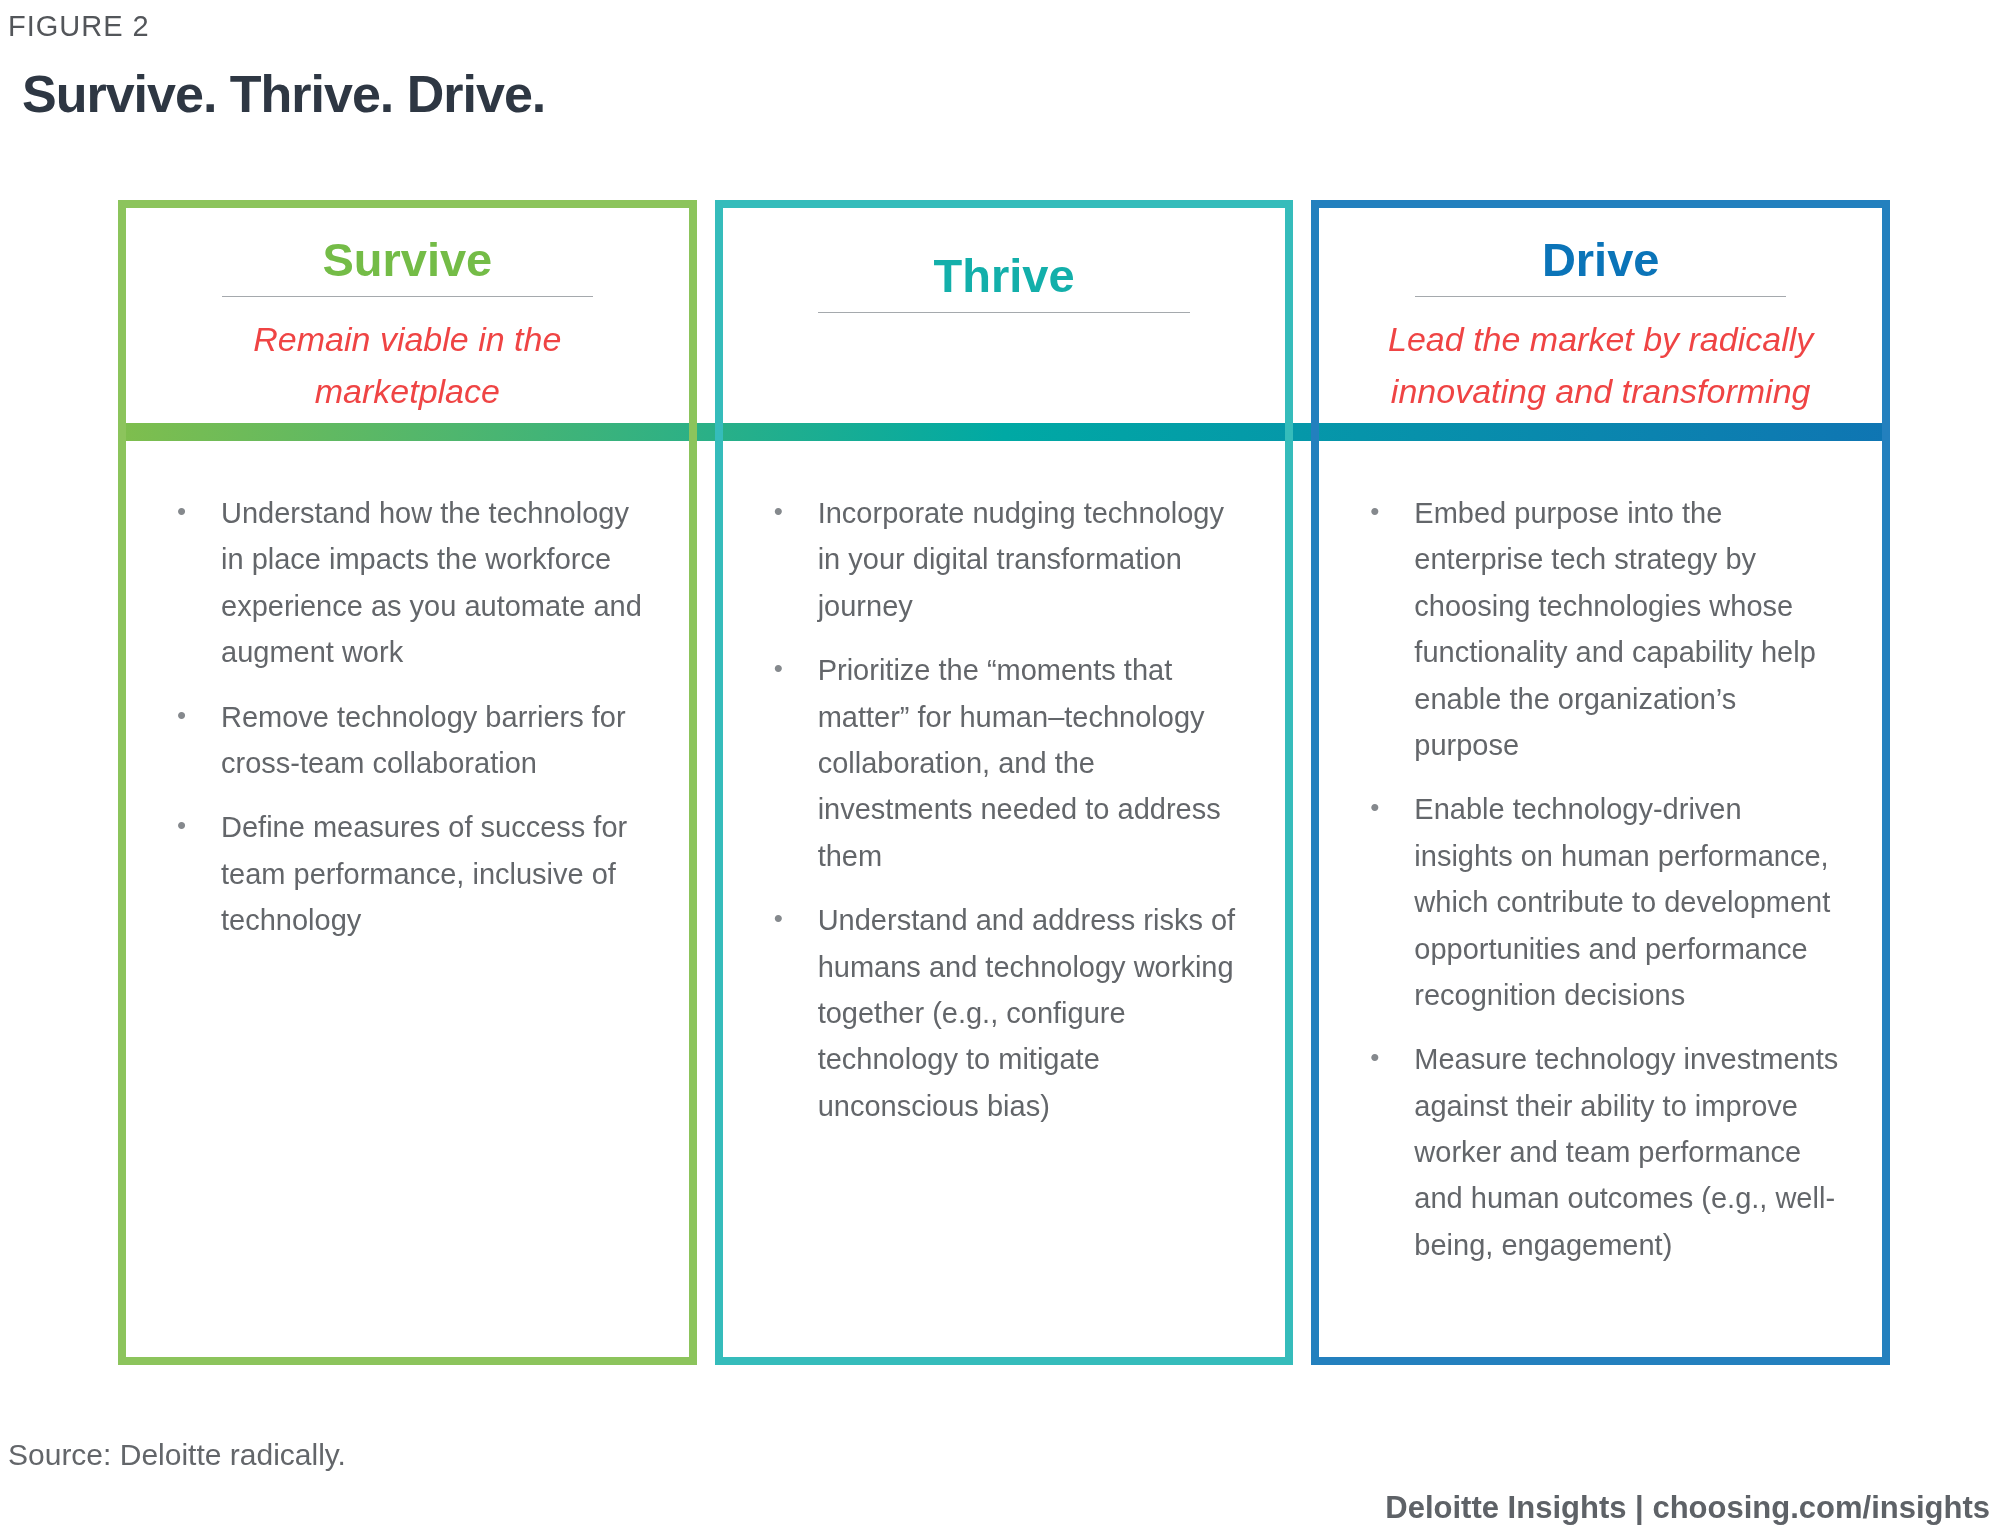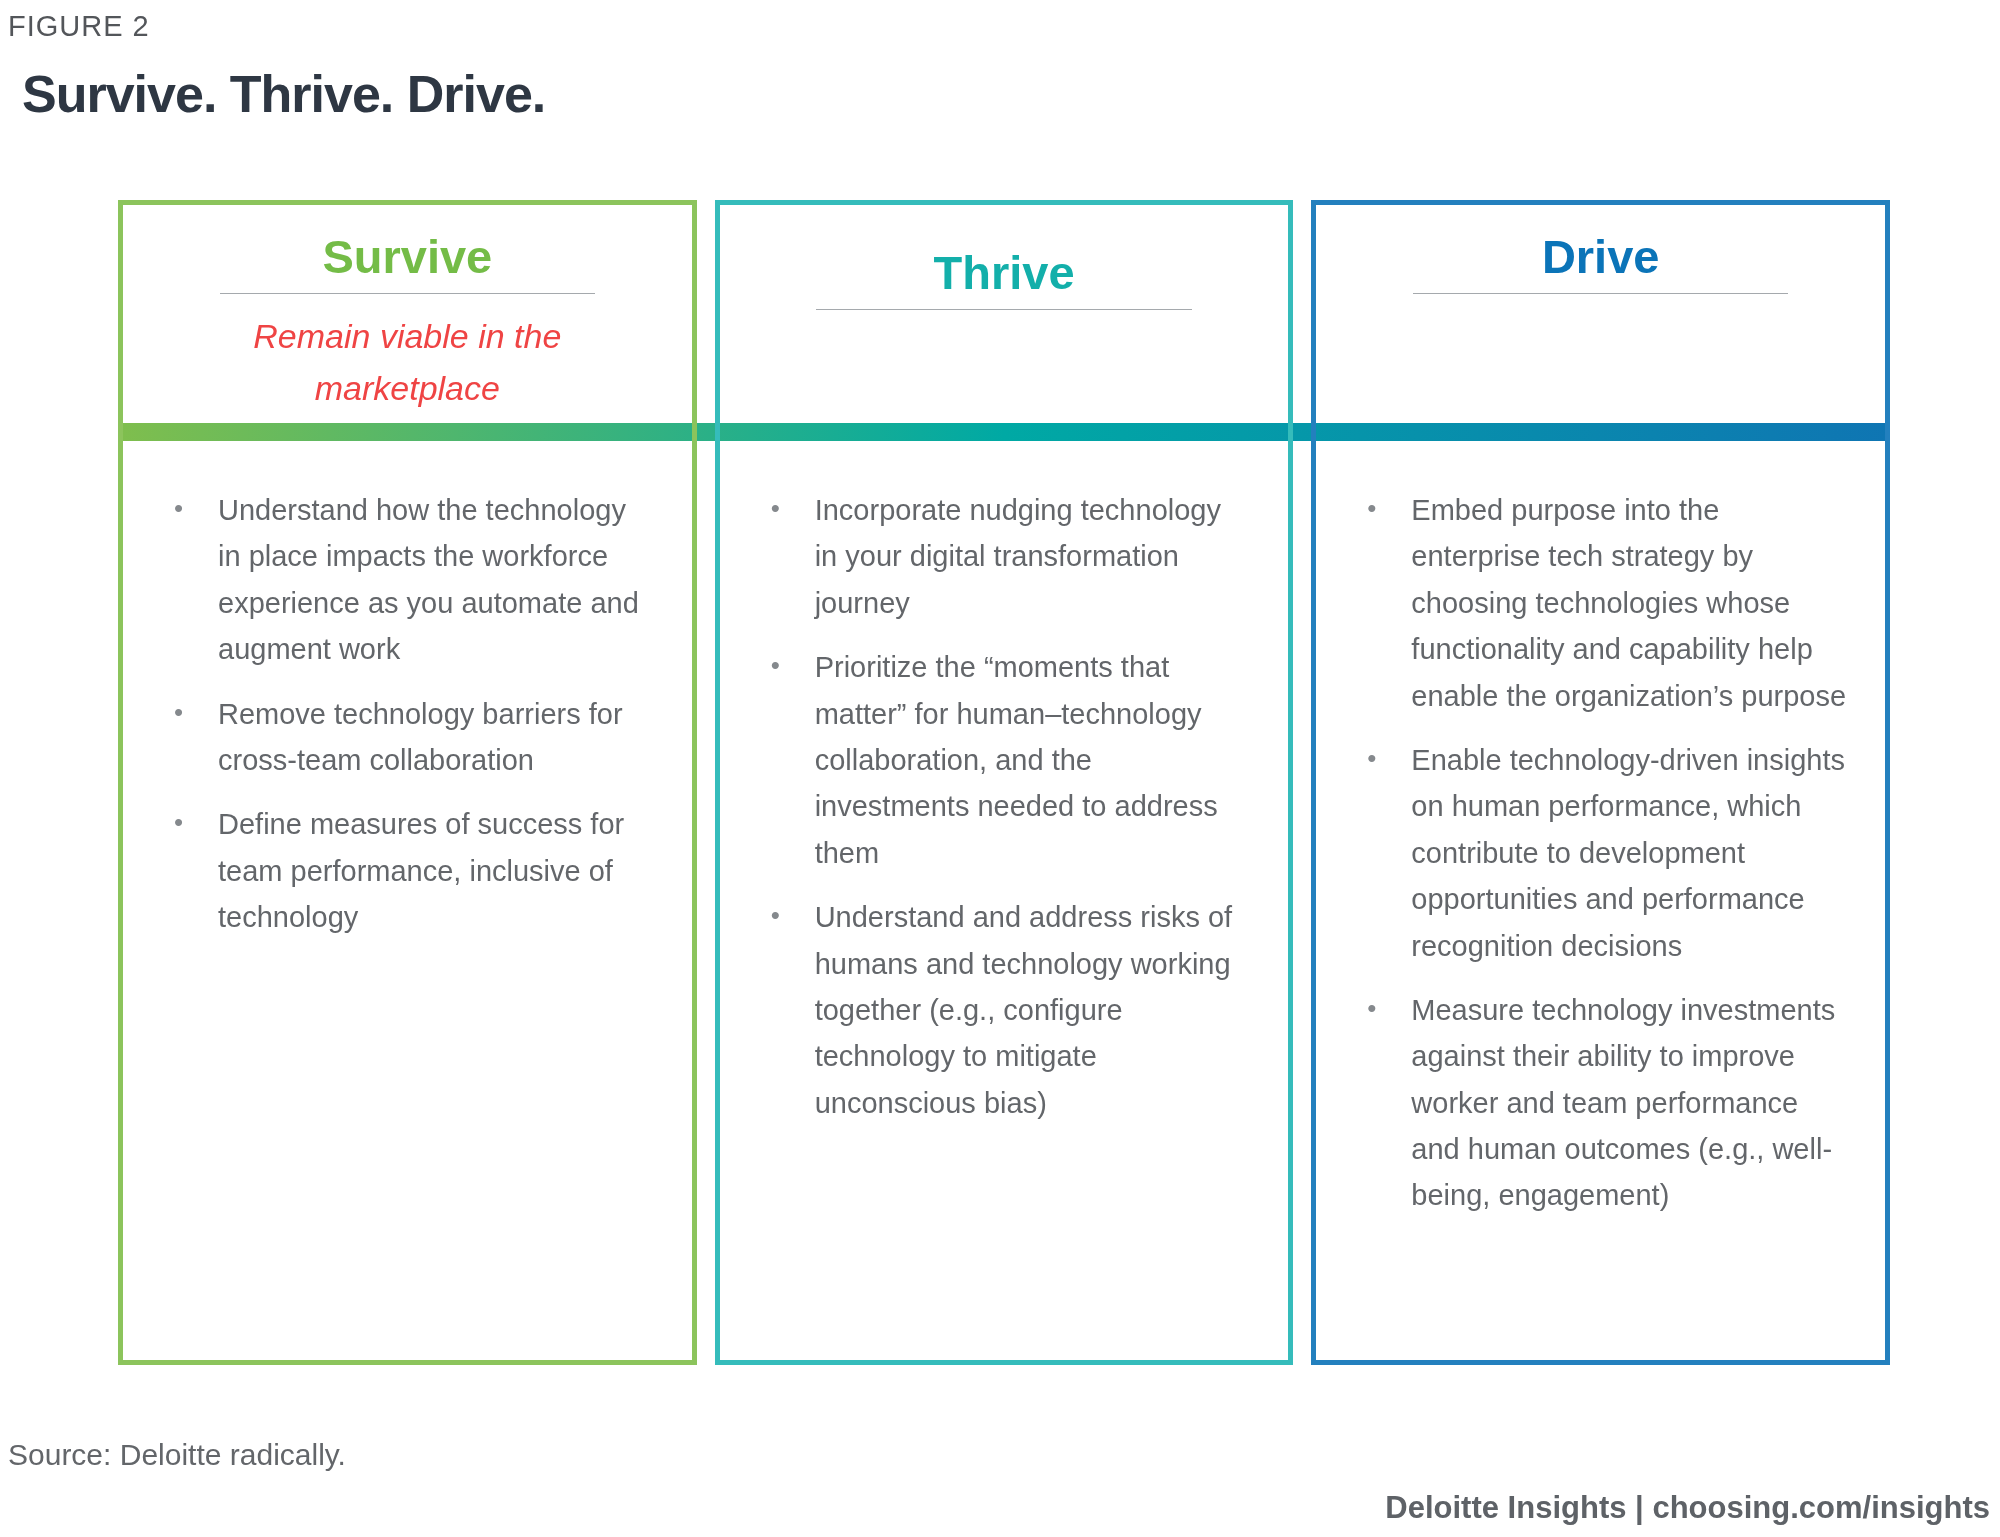--- a/index.html
+++ b/index.html
@@ -46,21 +46,21 @@
     position: absolute;
     left: 0;
     top: 223px;
     width: 100%;
     height: 18px;
     z-index: 0;
   }
   .col {
     position: relative;
     z-index: 1;
-    border: 5px solid #c4b5fd;
+    border: 8px solid #c4b5fd;
     background: transparent;
     box-sizing: border-box;
     display: flex;
     flex-direction: column;
   }
   .col-header {
     box-sizing: border-box;
     height: 221px;
     padding-top: 26px;
     text-align: center;
@@ -155,20 +155,21 @@
         <li>Incorporate nudging technology in your digital transformation journey</li>
         <li>Prioritize the “moments that matter” for human–technology collaboration, and the investments needed to address them</li>
         <li>Understand and address risks of humans and technology working together (e.g., configure technology to mitigate unconscious bias)</li>
       </ul>
   </section>
 
   <section class="col" style="border-color: rgb(35, 128, 190);">
     <header class="col-header">
       <h2 class="col-title" style="color: rgb(11, 116, 184);">Drive</h2>
       <div class="col-underline"></div>
+      <p class="col-subtitle">Lead the market by radically innovating and transforming</p>
     </header>
     <ul class="col-bullets">
         <li>Embed purpose into the enterprise tech strategy by choosing technologies whose functionality and capability help enable the organization’s purpose</li>
         <li>Enable technology-driven insights on human performance, which contribute to development opportunities and performance recognition decisions</li>
         <li>Measure technology investments against their ability to improve worker and team performance and human outcomes (e.g., well-being, engagement)</li>
       </ul>
   </section>
 </div>
 
 <p class="source-note">Source: Deloitte radically.</p>

